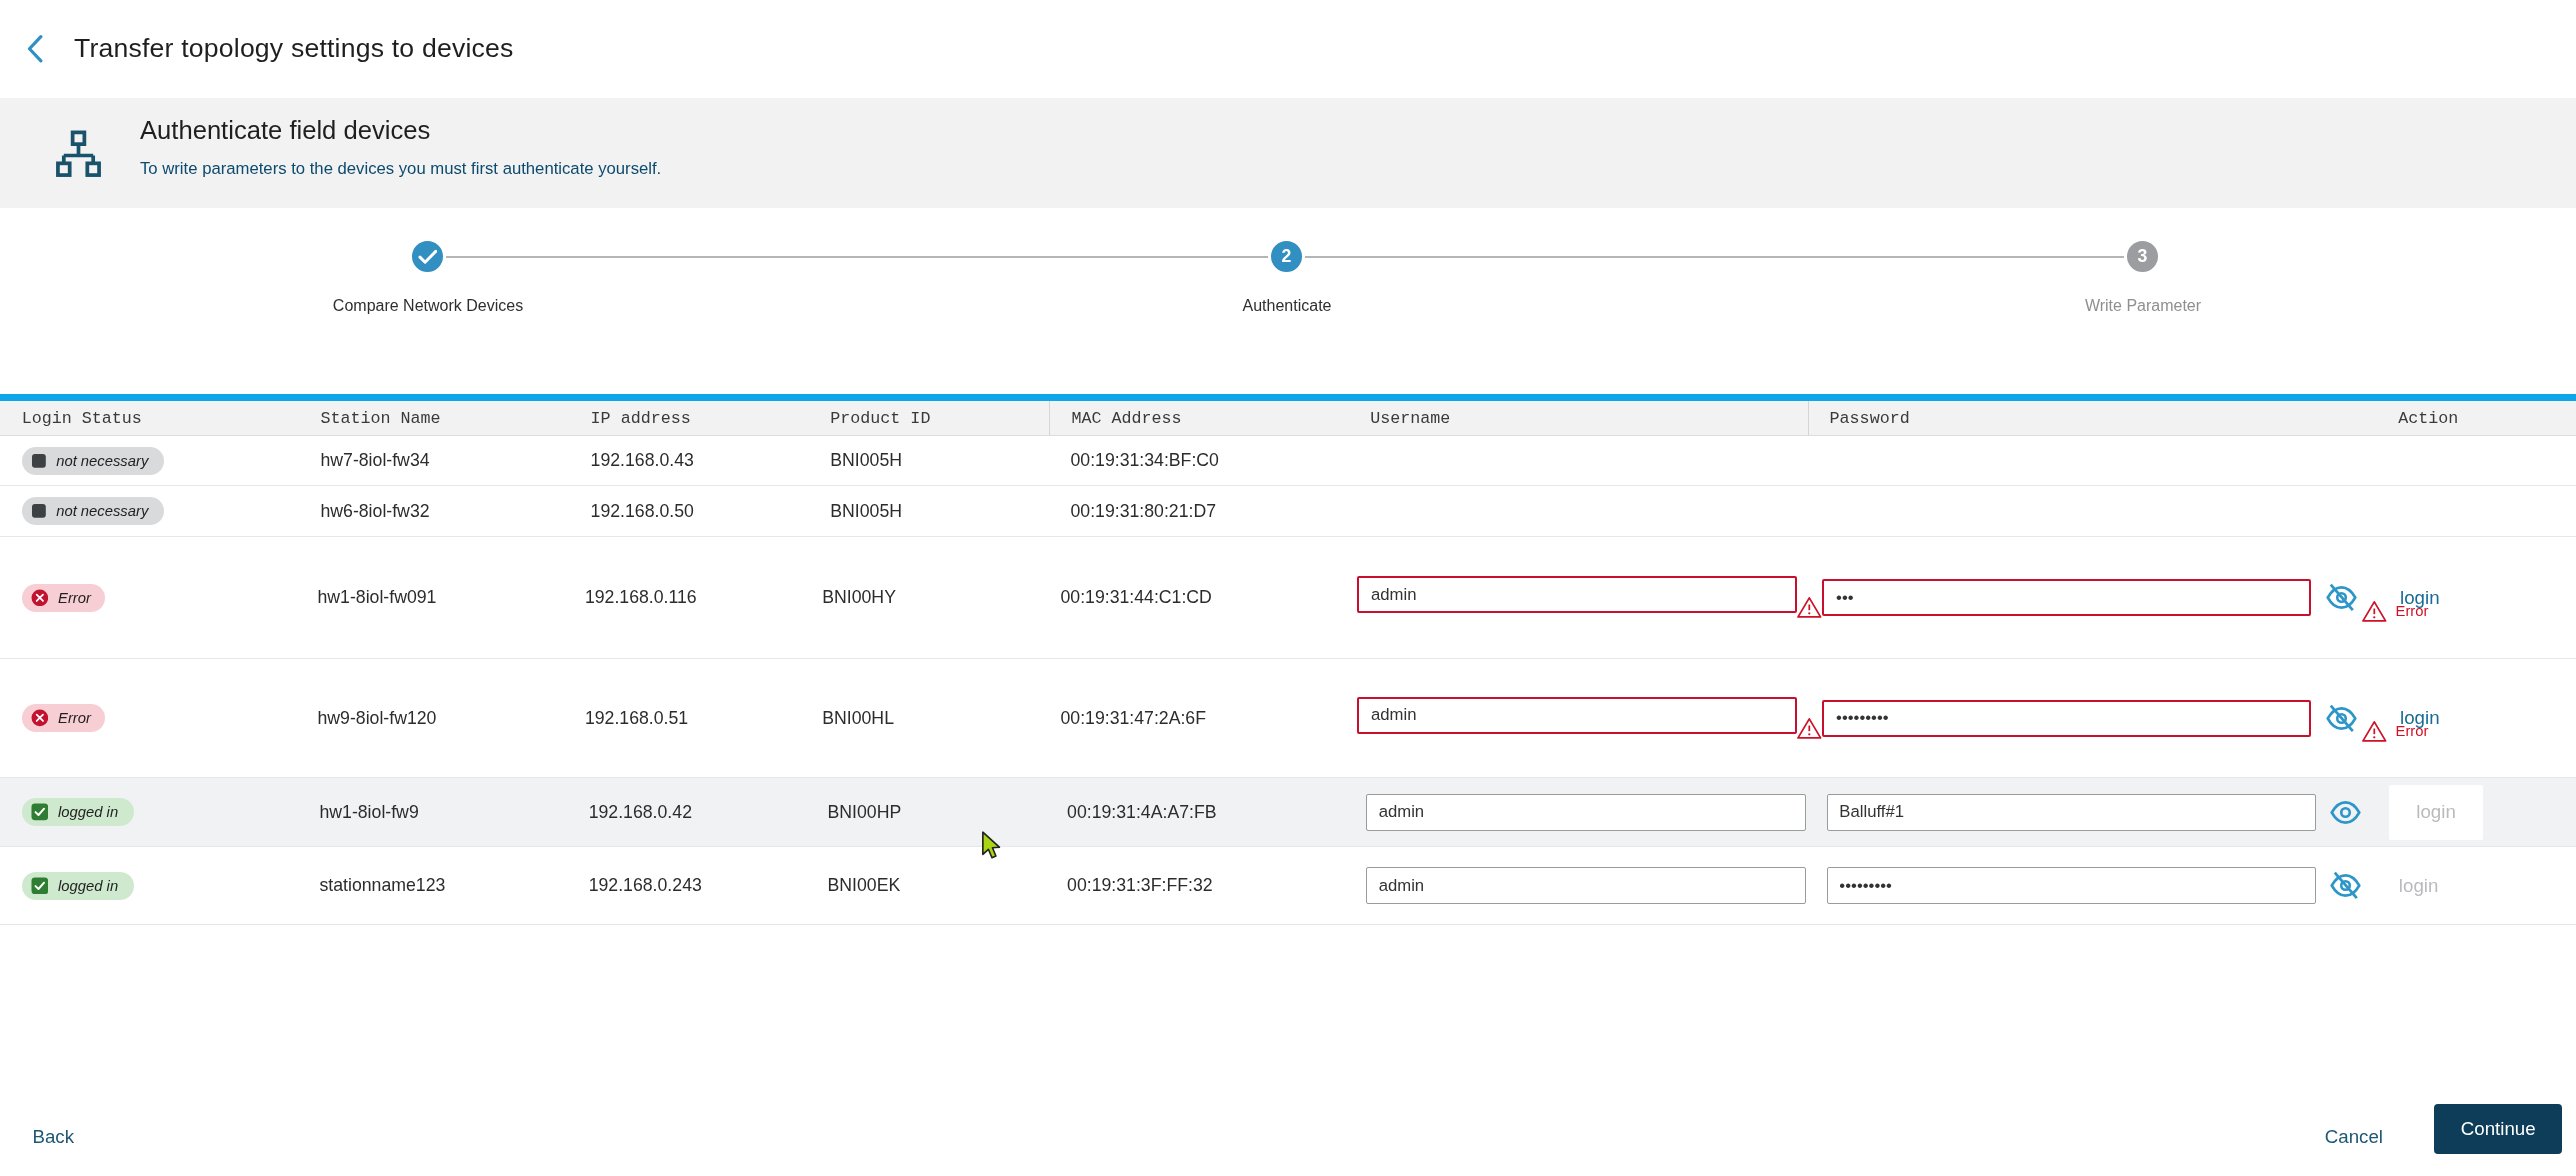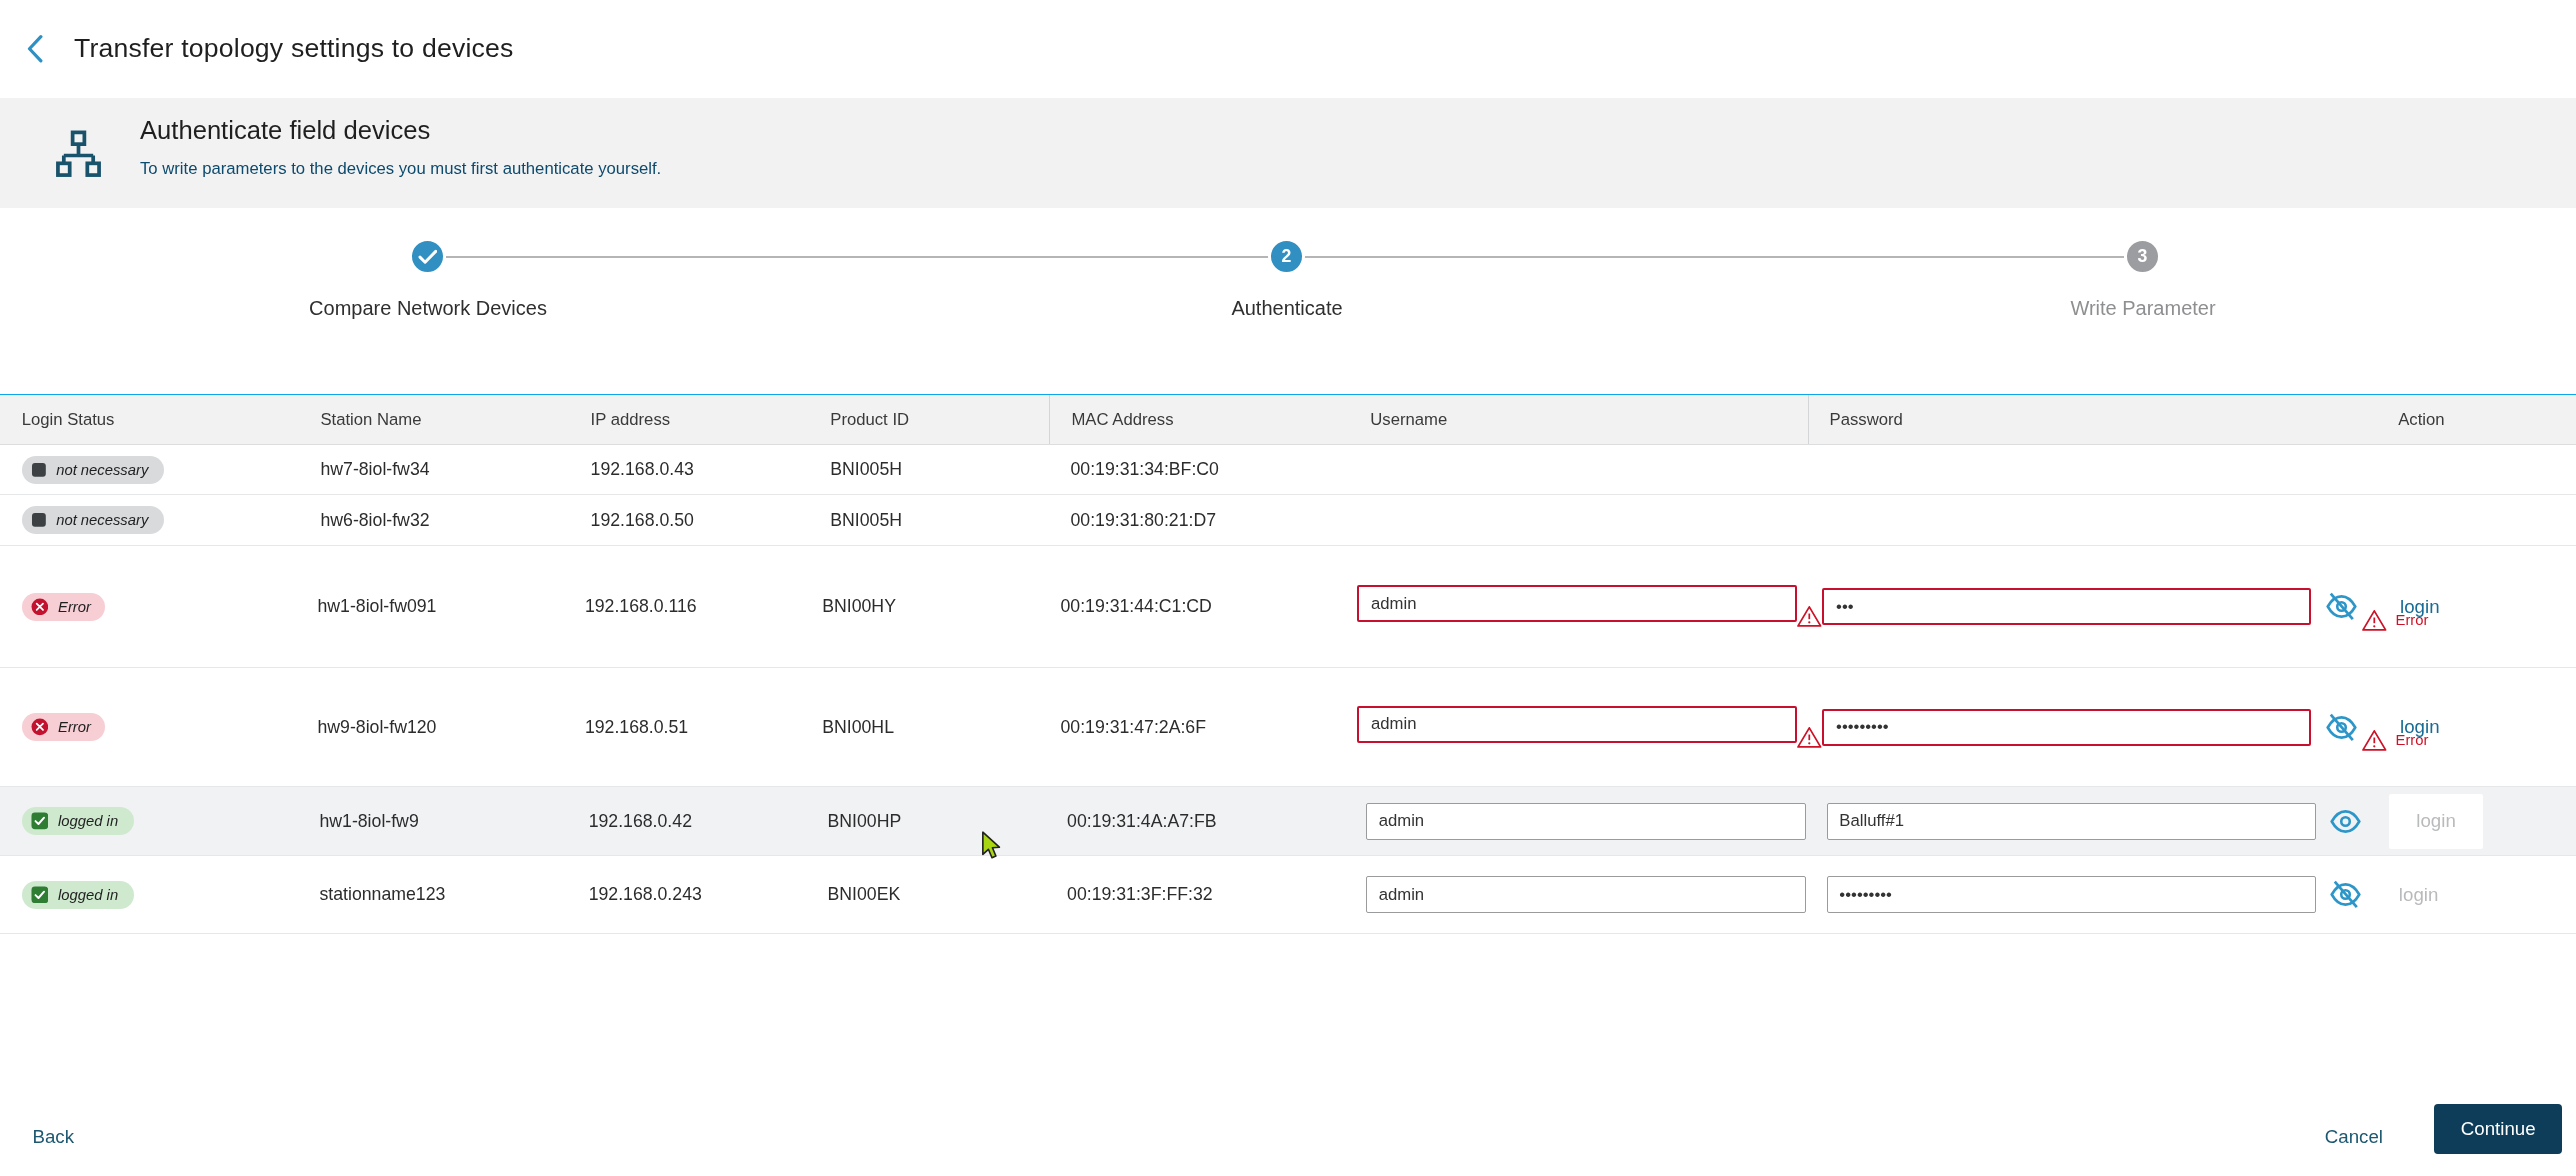--- a/index.html
+++ b/index.html
@@ -16,25 +16,25 @@
   .banner-icon{position:absolute;left:55px;top:31.5px;}
   .banner-text{position:absolute;left:140px;top:17.7px;}
   .banner-title{font-size:25.6px;color:#1f1f1f;}
   .banner-subtitle{margin-top:14.8px;font-size:16.7px;color:#0c4a6e;}
   
   .stepper{position:absolute;top:238px;left:0;width:2576px;height:94px;}
   .step-line{position:absolute;top:17.7px;left:446px;width:1678px;height:2px;background:#b4b5b7;}
   .step-circle{position:absolute;top:0;width:37px;height:37px;border-radius:50%;border:3px solid #fff;box-sizing:border-box;
     display:flex;align-items:center;justify-content:center;color:#fff;font-size:17.7px;font-weight:bold;background:#318fc2;}
   .step-circle.upcoming{background:#9c9da0;}
-  .step-label{position:absolute;top:59px;width:414px;text-align:center;font-size:20px;color:#2f2f2f;}
+  .step-label{position:absolute;top:59px;width:414px;text-align:center;font-size:16px;color:#2f2f2f;}
   .step-label.upcoming{color:#8e8f91;}
   
   .dev-table{position:absolute;top:394px;left:0;width:2576px;}
-  .thead{display:flex;height:51px;background:#f2f2f2;border-top:1px solid #0ea5e9;border-bottom:1px solid #dcddde;box-sizing:border-box;}
+  .thead{display:flex;height:42px;background:#f2f2f2;border-top:7px solid #0ea5e9;border-bottom:1px solid #dcddde;box-sizing:border-box;font-family:Liberation Mono, monospace;}
   .thead .cell{font-size:16.7px;color:#3a3a3a;}
   .thead .c4,.thead .c6{border-left:1px solid #d4d5d7;}
   .cell{box-sizing:border-box;display:flex;align-items:center;}
   .c0{width:305px;padding-left:21.7px;}
   .c1{width:276px;padding-left:19.7px;}
   .c2{width:241px;padding-left:17.7px;}
   .c3{width:205px;padding-left:19.7px;}
   .c4{width:304px;padding-left:21.7px;margin-left:36px;}
   .c5{width:466px;padding-left:21.7px;}
   .c6{width:566px;padding-left:20.7px;}

